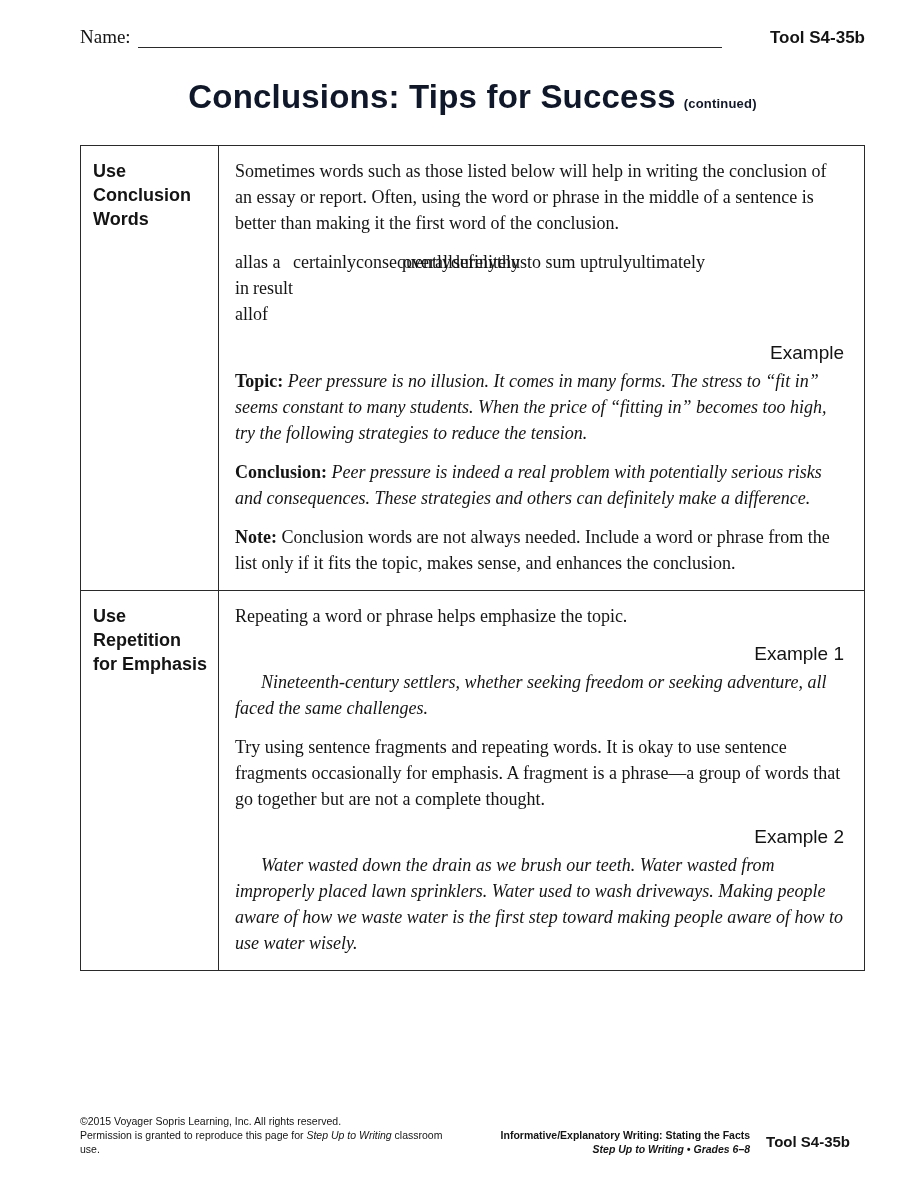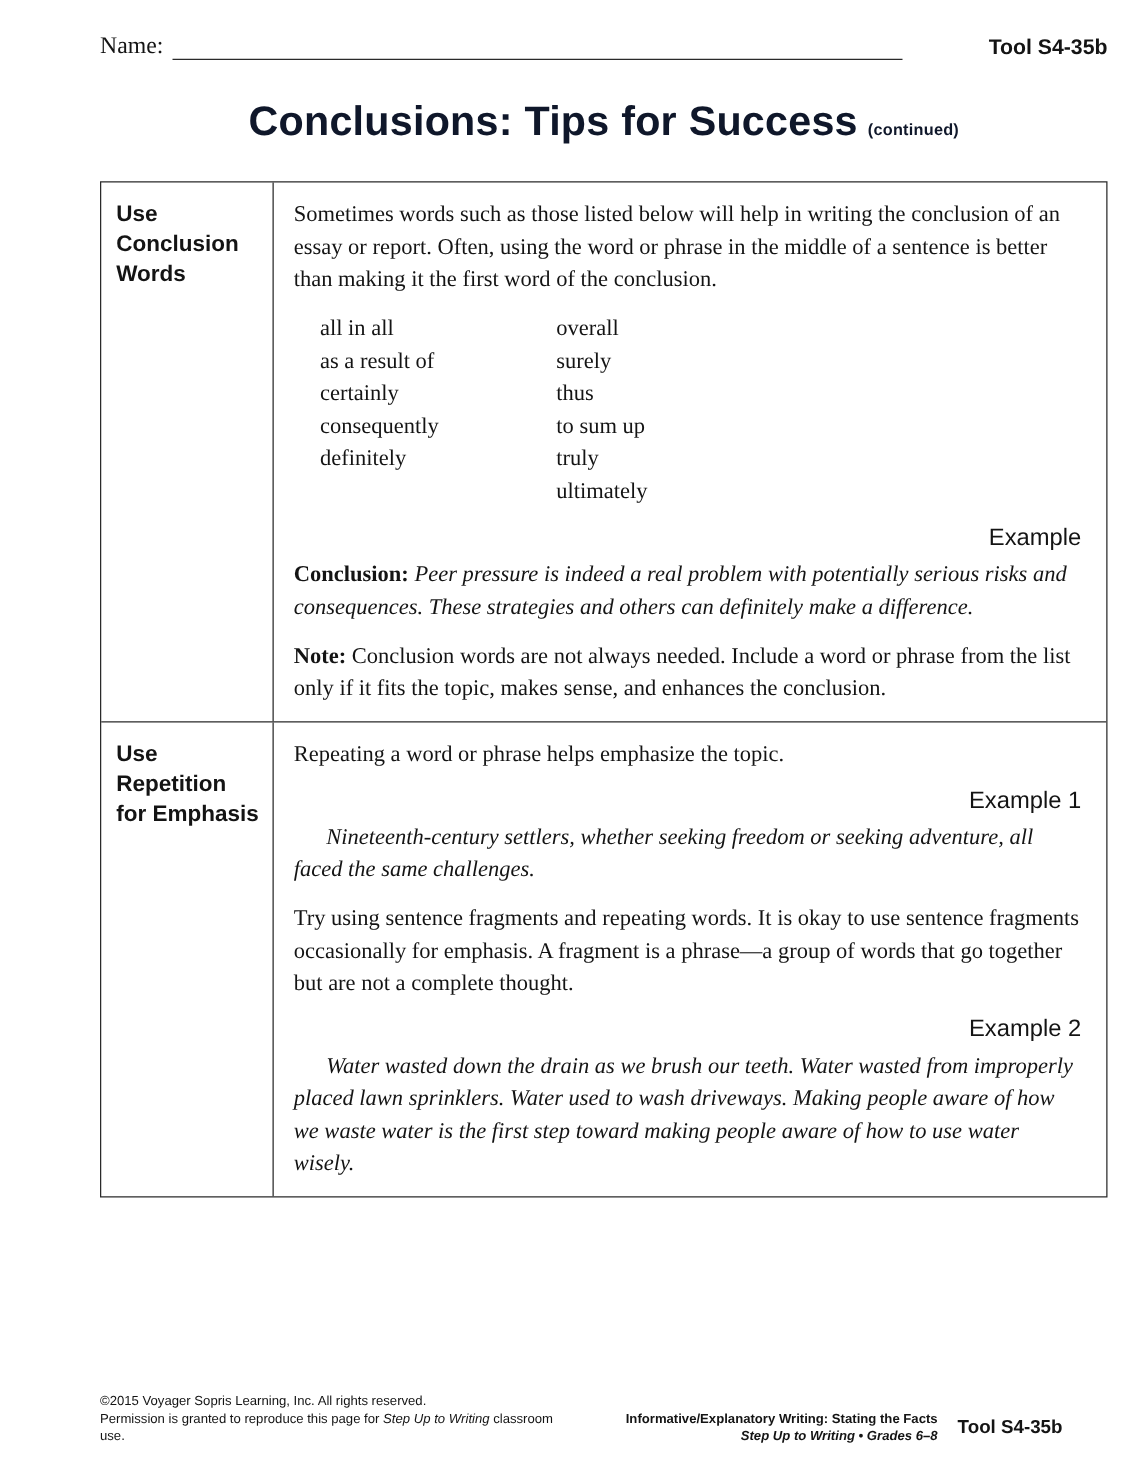--- a/index.html
+++ b/index.html
@@ -1,19 +1,19 @@
 <!DOCTYPE html>
 <html><head>
 <meta charset="utf-8">
 <style>
   * { margin:0; padding:0; box-sizing:border-box; }
   html, body { width:912px; height:1180px; background:#ffffff; }
   body { font-family:"Liberation Serif", serif; color:#141414; position:relative; overflow:hidden; }
 
-  .page { position:absolute; inset:0; padding:24px 26px 0 80px; }
+  .page { position:absolute; inset:0; padding:24px 47px 0 80px; }
 
   
   .top-row { display:flex; align-items:flex-end; justify-content:space-between; }
   .name-block { display:flex; align-items:flex-end; width:642px; font-size:19px; }
   .name-label { white-space:nowrap; }
   .name-line { flex:1; border-bottom:1.5px solid #2a2a2a; margin-left:7px; height:24px; }
   .tool-top { font-family:"Liberation Sans", sans-serif; font-weight:bold; font-size:17px; }
 
   
   .title { text-align:center; margin-top:30px; font-family:"Liberation Sans", sans-serif;
@@ -25,21 +25,21 @@
   .trow { display:flex; }
   .trow + .trow { border-top:1.5px solid #2a2a2a; }
   .tleft { width:138px; flex:0 0 138px; border-right:1.5px solid #2a2a2a; padding:13px 10px 10px 12px;
            font-family:"Liberation Sans", sans-serif; font-weight:bold; font-size:18px; line-height:24px; }
   .tright { flex:1; padding:12px 20px 14px 16px; font-size:18px; line-height:26px; }
 
   .tright p { margin:0 0 13px 0; }
   .tright p:last-child { margin-bottom:0; }
 
   .words { display:flex; margin:2px 0 14px 0; }
-  .wcol { display:flex; flex-direction:column;margin-left:21px; }
+  .wcol { display:flex; flex-direction:row; }
   .wcol-1 { width:168px; }
   .wcol-2 { width:178px; }
   .word { line-height:26px; }
 
   .ex-heading { font-family:"Liberation Sans", sans-serif; font-weight:normal; font-size:19px;
                 line-height:24px; margin:10px 0 3px 0;text-align:right; }
   .lbl { font-weight:bold; }
   .it { font-style:italic; }
   .indent { text-indent:26px; }
 
@@ -92,20 +92,21 @@
             <span class="word">surely</span>
             <span class="word">thus</span>
             <span class="word">to sum up</span>
             <span class="word">truly</span>
             <span class="word">ultimately</span>
           </div>
         </div>
 
         <div class="ex-heading">Example</div>
 
+        <p><span class="lbl">Topic:</span> <span class="it">Peer pressure is no illusion. It comes in many forms. The stress to “fit in” seems constant to many students. When the price of “fitting in” becomes too high, try the following strategies to reduce the tension.</span></p>
 
         <p><span class="lbl">Conclusion:</span> <span class="it">Peer pressure is indeed a real problem with potentially serious risks and consequences. These strategies and others can definitely make a difference.</span></p>
 
         <p><span class="lbl">Note:</span> <span>Conclusion words are not always needed. Include a word or phrase from the list only if it fits the topic, makes sense, and enhances the conclusion.</span></p>
       </div>
     </div>
 
     <div class="trow">
       <div class="tleft">
         <span>Use Repetition for Emphasis</span>

